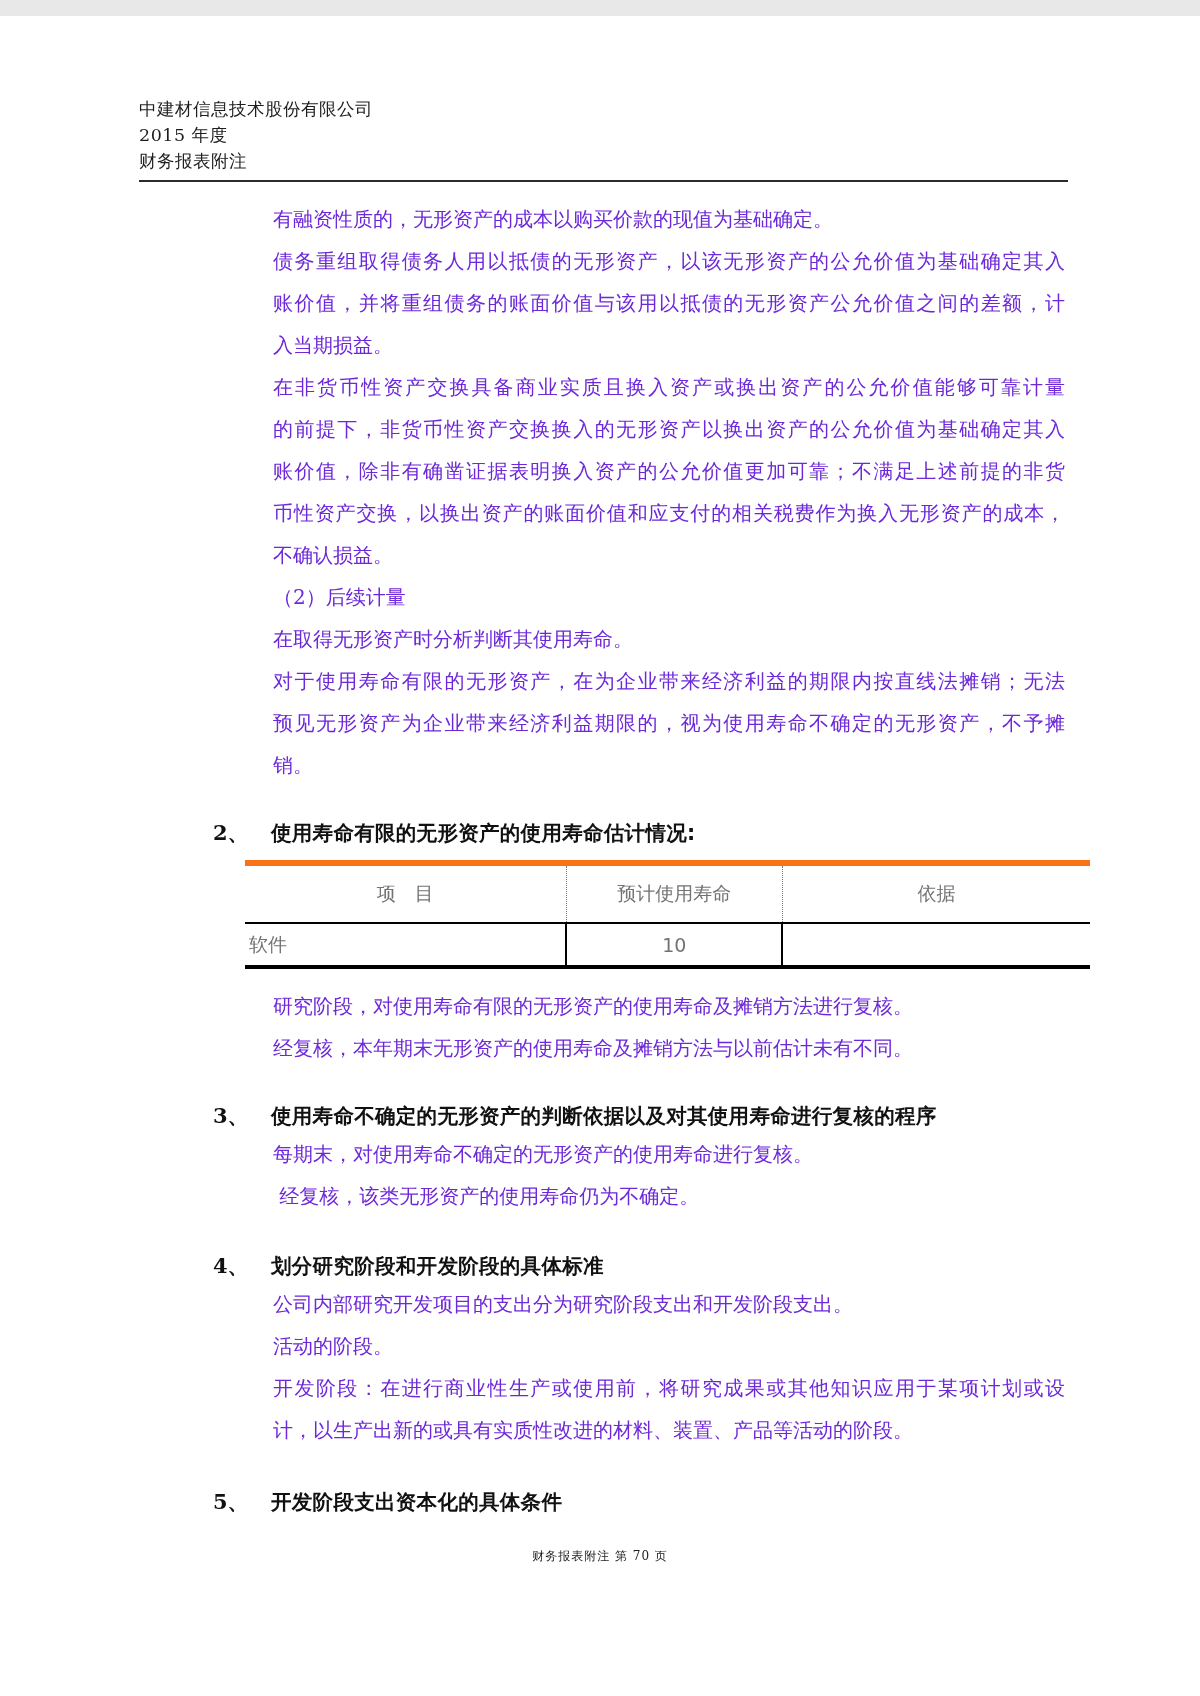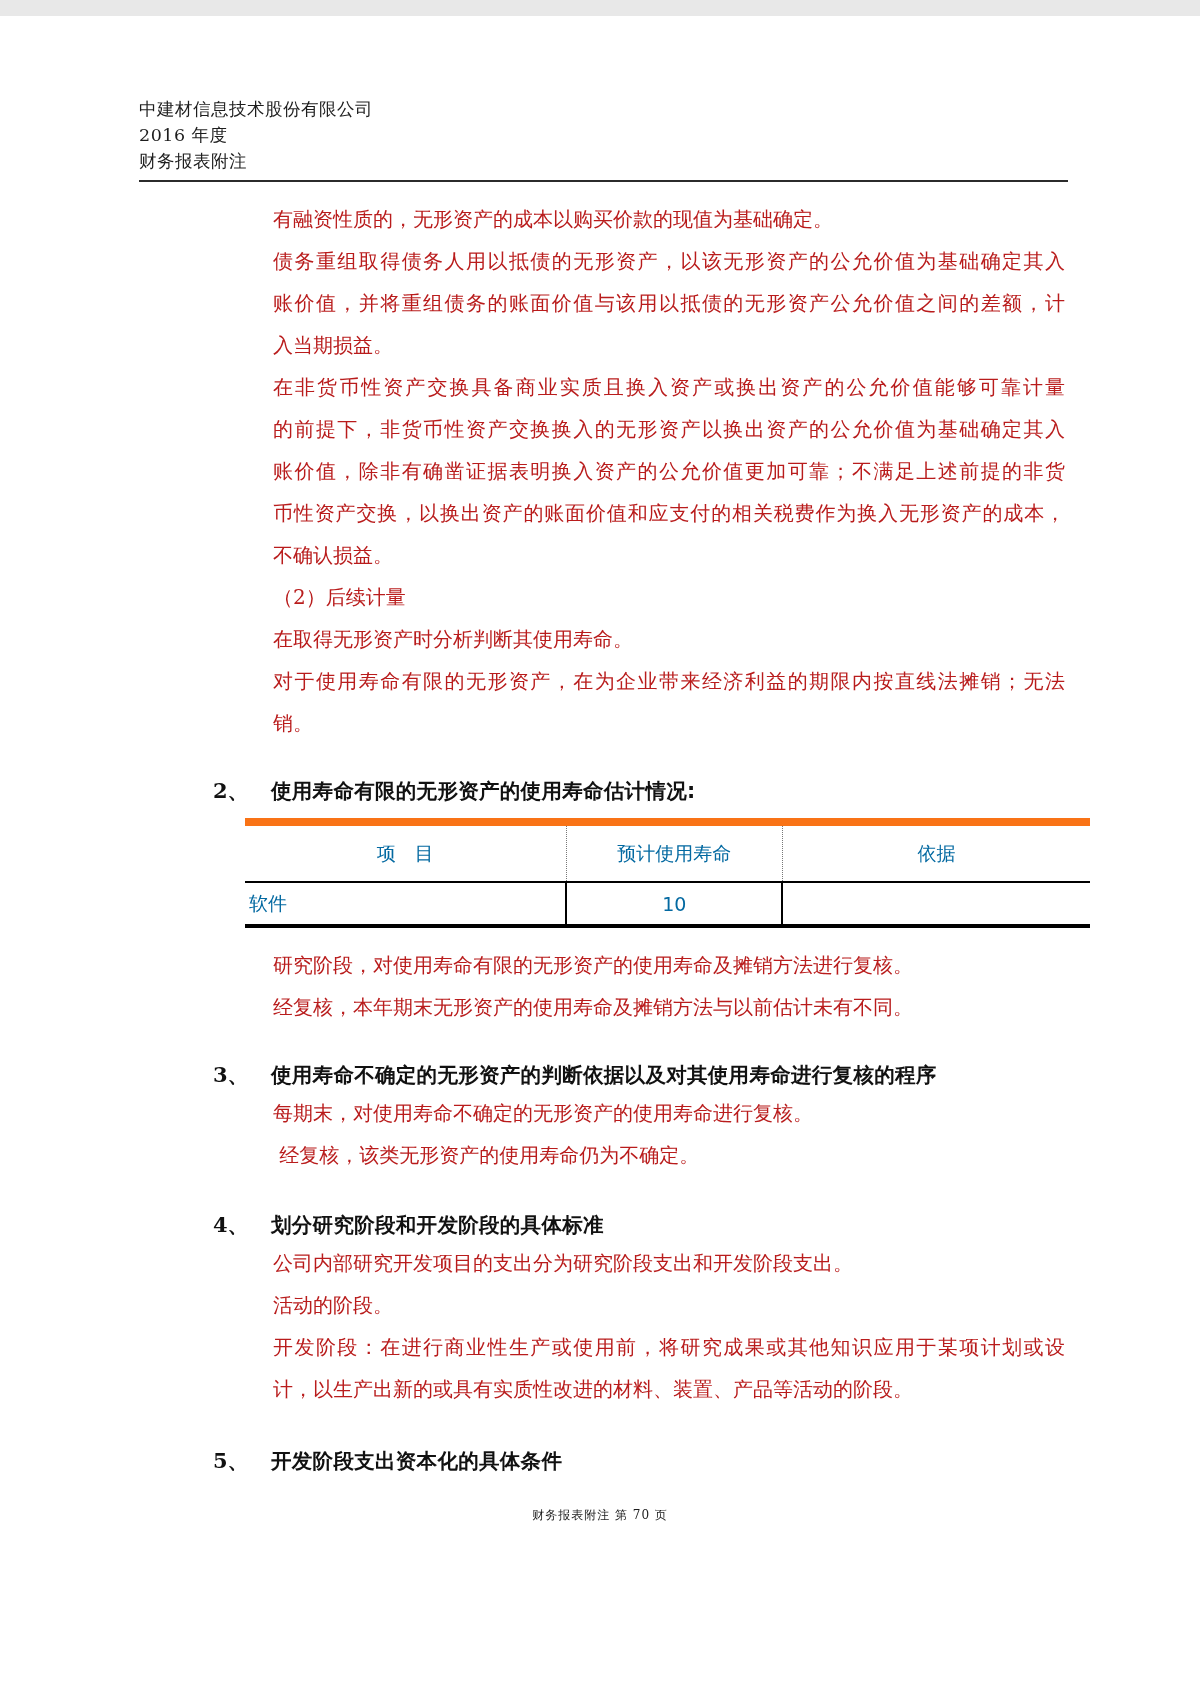--- a/index.html
+++ b/index.html
@@ -10,40 +10,40 @@
     margin:16px auto;
     background:#ffffff;
     color:#222;
     font-family:"DejaVu Serif","Liberation Serif",serif;
     overflow:hidden;
   }
   
   .doc-header { margin:80px 0 0 139px; font-size:17.5px; line-height:26px; color:#1d1d1d; letter-spacing:0.5px; }
   .header-rule { margin:6px 0 0 139px; width:929px; border:0; border-top:2.5px solid #2b2b2b; }
   
-  .para { margin-left:273px; width:792px; font-size:20px; line-height:42px; color:#b91c1c; }
+  .para { margin-left:273px; width:792px; font-size:20px; line-height:42px; color:#6d28d9; }
   .intro { margin-top:16px; }
   .tline { white-space:pre-wrap; }
   .tline.fill { text-align:justify; text-align-last:justify; }
   
   .sec-heading { display:flex; align-items:baseline; line-height:34px; }
   .sec-num { margin-left:213px; width:58px; flex:0 0 58px; font-weight:bold; font-size:21px; color:#111; }
   .sec-title { font-family:"DejaVu Sans","Liberation Sans",sans-serif; font-weight:bold; font-size:20.5px; color:#111; letter-spacing:0.3px; }
   .mt-sec2 { margin-top:30px; }
   .mt-sec3 { margin-top:30px; }
   .mt-sec4 { margin-top:32px; }
   .mt-sec5 { margin-top:34px; }
   
   table.life-table {
     margin:10px 0 0 245px;
     width:845px;
     border-collapse:collapse;
-    border-top:8px solid #f97316;
+    border-top:6px solid #f97316;
     border-bottom:4px solid #000;
-    font-size:19px; color:#0369a1;
+    font-size:19px; color:#737373;
   }
   .life-table th {
     height:60px; font-weight:normal; text-align:center; vertical-align:middle;
     border-bottom:2px solid #000;
   }
   .life-table th + th { border-left:1px dotted #777; }
   .life-table td { height:44px; vertical-align:middle; }
   .life-table td + td { border-left:2px solid #000; }
   .life-table col.c1 { width:38%; }
   .life-table col.c2 { width:25.6%; }
@@ -55,38 +55,39 @@
   
   .doc-footer { margin-top:26px; width:100%; text-align:center; font-size:12px; color:#1d1d1d; line-height:22px; letter-spacing:1px; }
 </style>
 </head>
 <body>
 
 <div class="page">
 
   <div class="doc-header">
     <div>中建材信息技术股份有限公司</div>
-    <div>2016 年度</div>
+    <div>2015 年度</div>
     <div>财务报表附注</div>
   </div>
   <hr class="header-rule">
 
   <div class="para intro">
       <div class="tline">有融资性质的，无形资产的成本以购买价款的现值为基础确定。</div>
       <div class="tline fill">债务重组取得债务人用以抵债的无形资产，以该无形资产的公允价值为基础确定其入</div>
       <div class="tline fill">账价值，并将重组债务的账面价值与该用以抵债的无形资产公允价值之间的差额，计</div>
       <div class="tline">入当期损益。</div>
       <div class="tline fill">在非货币性资产交换具备商业实质且换入资产或换出资产的公允价值能够可靠计量</div>
       <div class="tline fill">的前提下，非货币性资产交换换入的无形资产以换出资产的公允价值为基础确定其入</div>
       <div class="tline fill">账价值，除非有确凿证据表明换入资产的公允价值更加可靠；不满足上述前提的非货</div>
       <div class="tline fill">币性资产交换，以换出资产的账面价值和应支付的相关税费作为换入无形资产的成本，</div>
       <div class="tline">不确认损益。</div>
       <div class="tline">（2）后续计量</div>
       <div class="tline">在取得无形资产时分析判断其使用寿命。</div>
       <div class="tline fill">对于使用寿命有限的无形资产，在为企业带来经济利益的期限内按直线法摊销；无法</div>
+      <div class="tline fill">预见无形资产为企业带来经济利益期限的，视为使用寿命不确定的无形资产，不予摊</div>
       <div class="tline">销。</div>
     </div>
 
   <div class="sec-heading mt-sec2">
     <span class="sec-num">2、</span>
     <span class="sec-title">使用寿命有限的无形资产的使用寿命估计情况:</span>
   </div>
 
   <table class="life-table">
     <colgroup>

